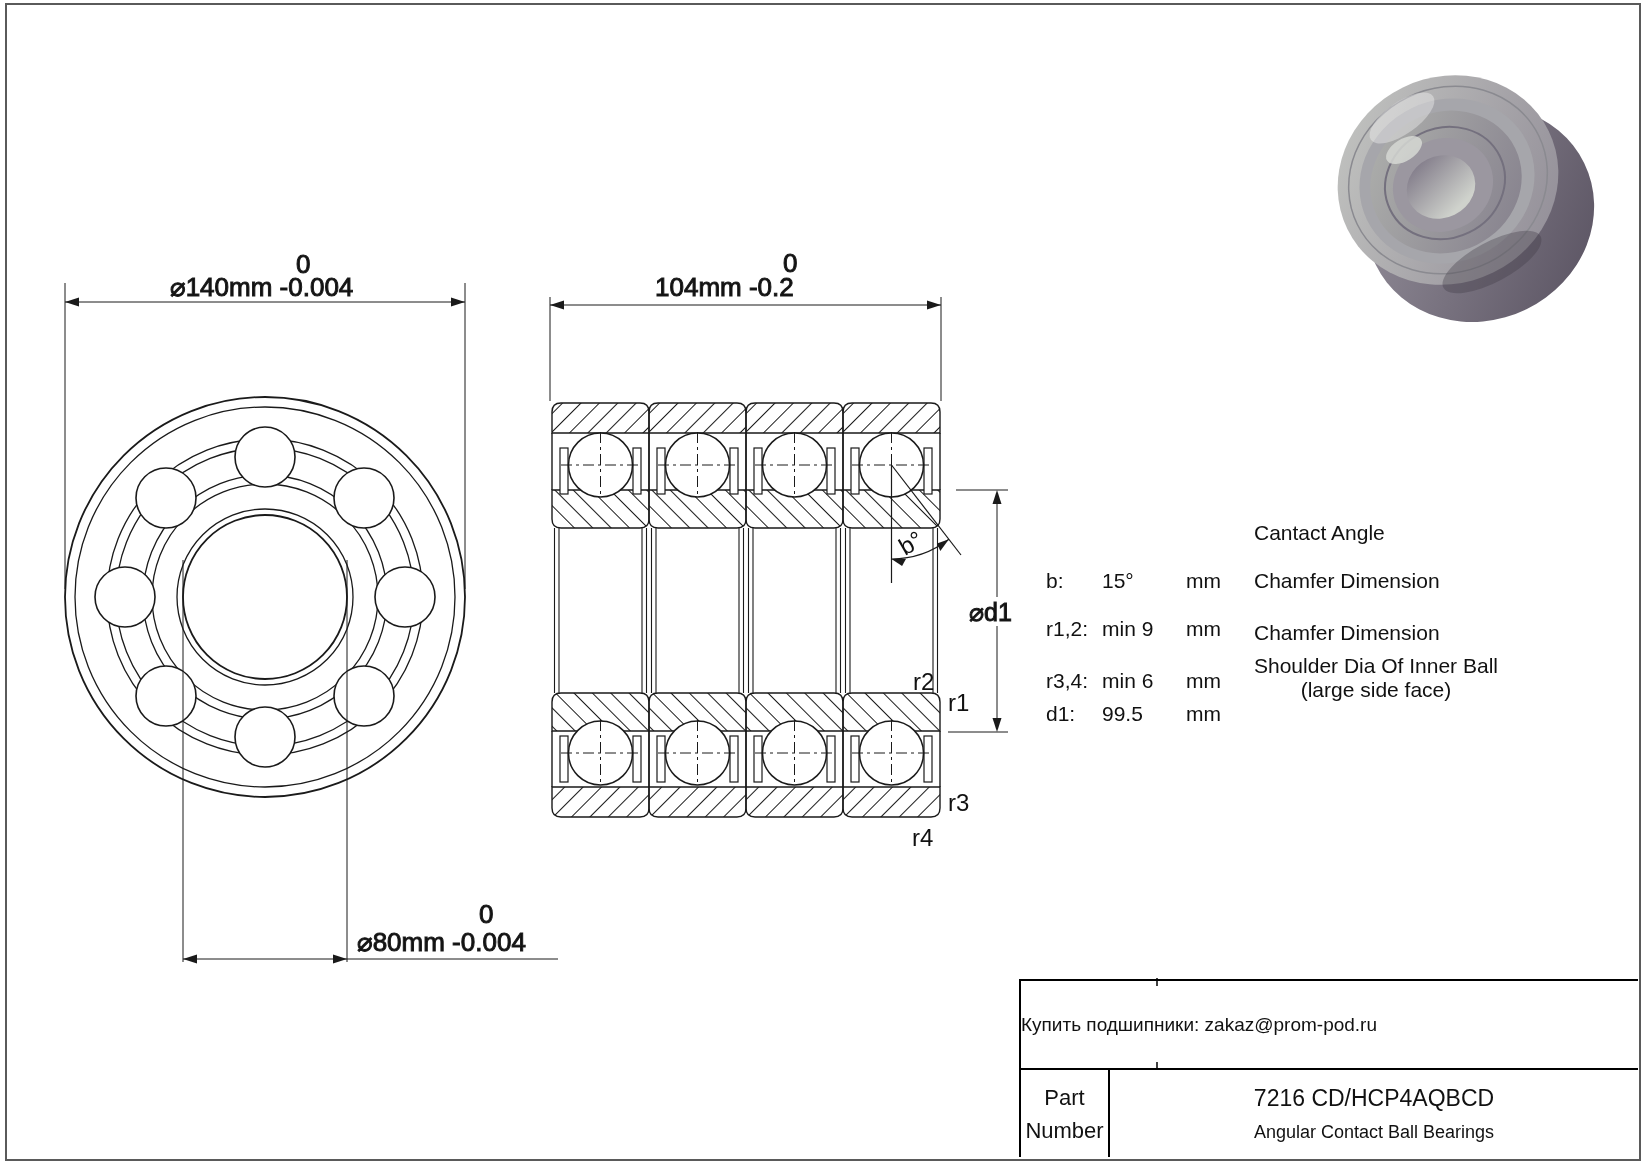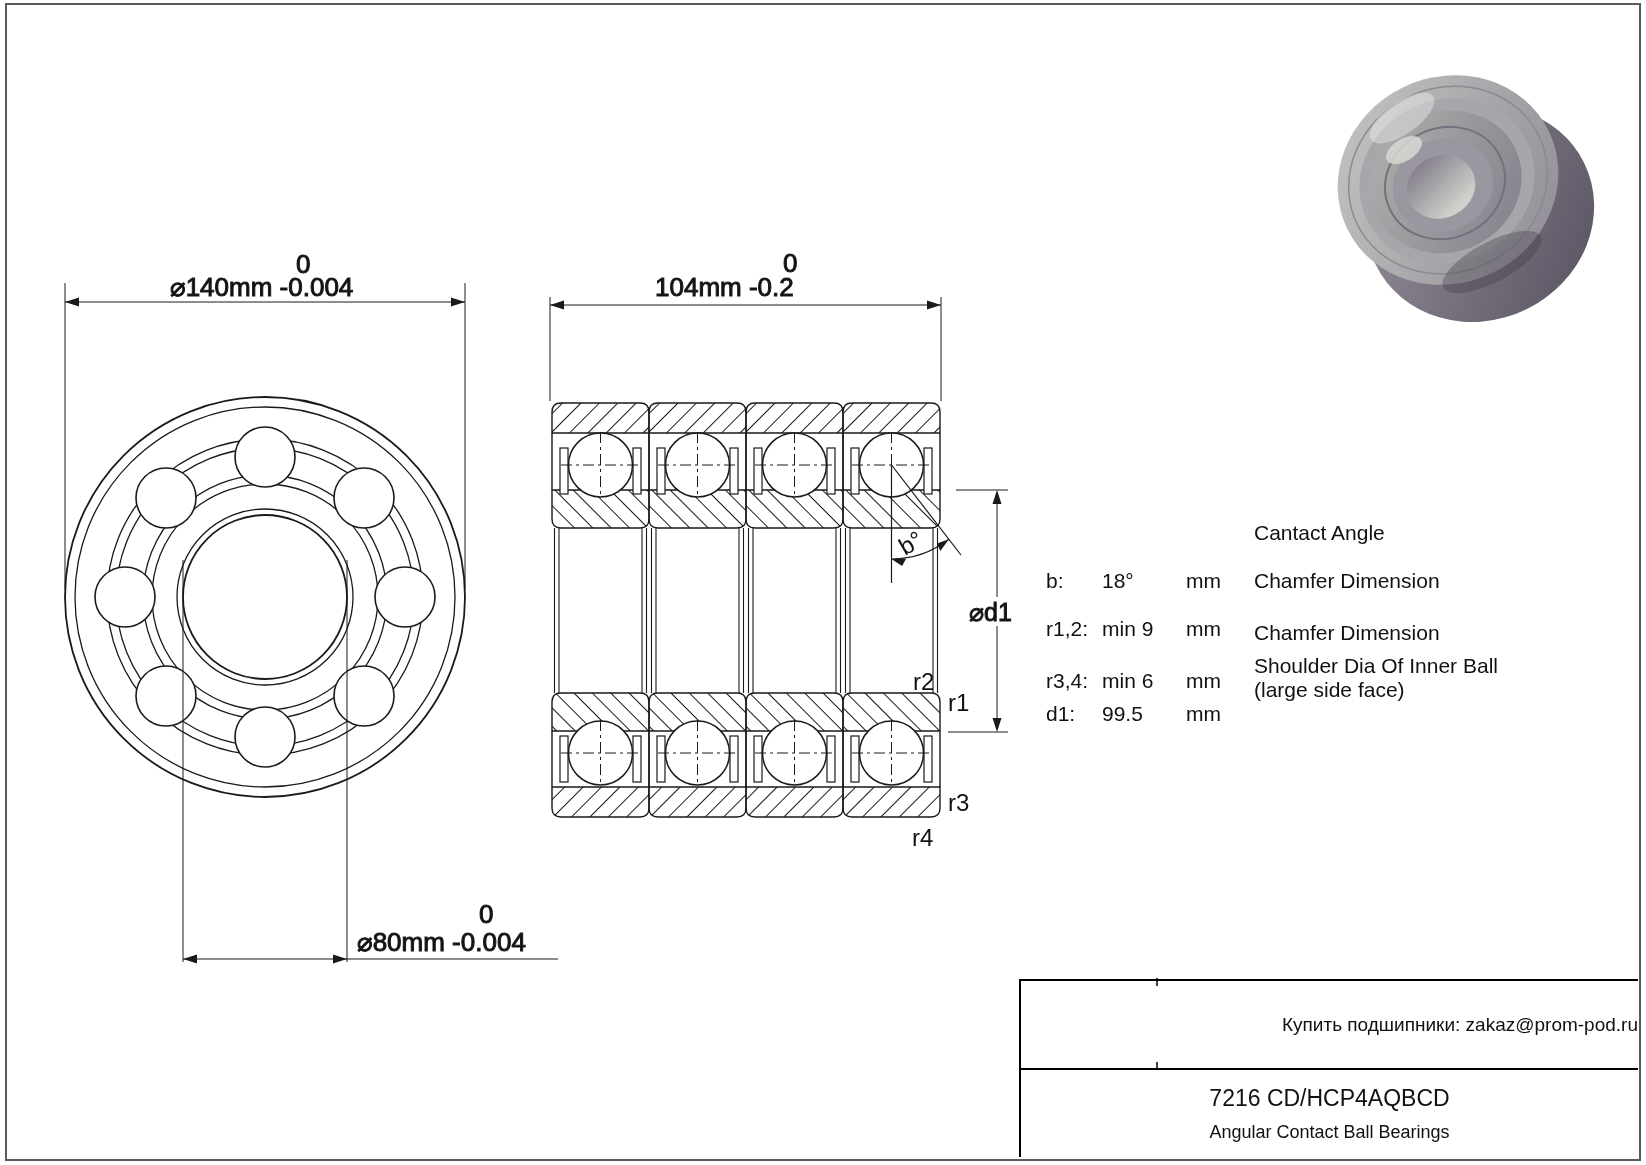--- a/index.html
+++ b/index.html
@@ -8,26 +8,26 @@
   #frame{position:absolute;left:5px;top:3px;width:1632px;height:1154px;border:2px solid #5a5a5a;}
   svg{position:absolute;left:0;top:0;}
   svg text{font-family:"Liberation Sans",sans-serif;fill:#111;}
   .dimtxt{font-size:26px;}
   .lbltxt{font-size:24px;}
   
   .spec-row{position:absolute;left:1046px;font-size:21px;white-space:nowrap;}
   .spec-row .p{display:inline-block;width:56px;}
   .spec-row .v{display:inline-block;width:84px;}
   .spec-row .u{display:inline-block;width:68px;margin-top:48px;}
-  .spec-row .d{display:inline-block;vertical-align:top;}
+  .spec-row .d{display:inline-block;vertical-align:top;text-align:center;}
   
   #tblock{position:absolute;left:1019px;top:979px;width:619px;height:178px;
           border-left:2px solid #000;border-top:2px solid #000;box-sizing:border-box;}
   #tb-row1{height:89px;border-bottom:2px solid #000;box-sizing:border-box;
-           display:flex;align-items:center;justify-content:flex-end;font-size:19px;}
+           display:flex;align-items:center;justify-content:flex-start;font-size:19px;}
   #tb-row2{height:87px;display:flex;}
   #tb-cell-label{width:89px;border-right:2px solid #000;box-sizing:border-box;
                  display:flex;align-items:center;justify-content:center;text-align:center;
                  font-size:22px;line-height:1.5;}
   #tb-cell-part{flex:1;display:flex;flex-direction:column;align-items:center;justify-content:center;gap:10px;}
   #tb-part-number{font-size:23px;}
   #tb-category{font-size:18px;}
 </style>
 </head>
 <body>
@@ -191,37 +191,40 @@
     </g>
 
     <g stroke="#000" stroke-width="1.5">
       <line x1="1157" y1="978" x2="1157" y2="986"></line>
       <line x1="1157" y1="1062" x2="1157" y2="1070"></line>
     </g>
   </svg>
 
   <div>
     <div class="spec-row" style="top:521px">
-      <span class="p">b:</span><span class="v">18°</span><span class="u">mm</span><span class="d">Cantact Angle</span>
+      <span class="p">b:</span><span class="v">15°</span><span class="u">mm</span><span class="d">Cantact Angle</span>
     </div>
     <div class="spec-row" style="top:569px">
       <span class="p">r1,2:</span><span class="v">min 9</span><span class="u">mm</span><span class="d">Chamfer Dimension</span>
     </div>
     <div class="spec-row" style="top:621px">
       <span class="p">r3,4:</span><span class="v">min 6</span><span class="u">mm</span><span class="d">Chamfer Dimension</span>
     </div>
     <div class="spec-row" style="top:654px">
       <span class="p">d1:</span><span class="v">99.5</span><span class="u">mm</span><span class="d"><span style="display:block">Shoulder Dia Of Inner Ball</span><span style="display:block">(large side face)</span></span>
     </div>
   </div>
 
   <div id="tblock">
     <div id="tb-row1">
       <span>Купить подшипники: zakaz@prom-pod.ru</span>
     </div>
     <div id="tb-row2">
+      <div id="tb-cell-label">
+        <span>Part Number</span>
+      </div>
       <div id="tb-cell-part">
         <div id="tb-part-number">7216 CD/HCP4AQBCD</div>
         <div id="tb-category">Angular Contact Ball Bearings</div>
       </div>
     </div>
   </div>
 </div>
 
 </body></html>

